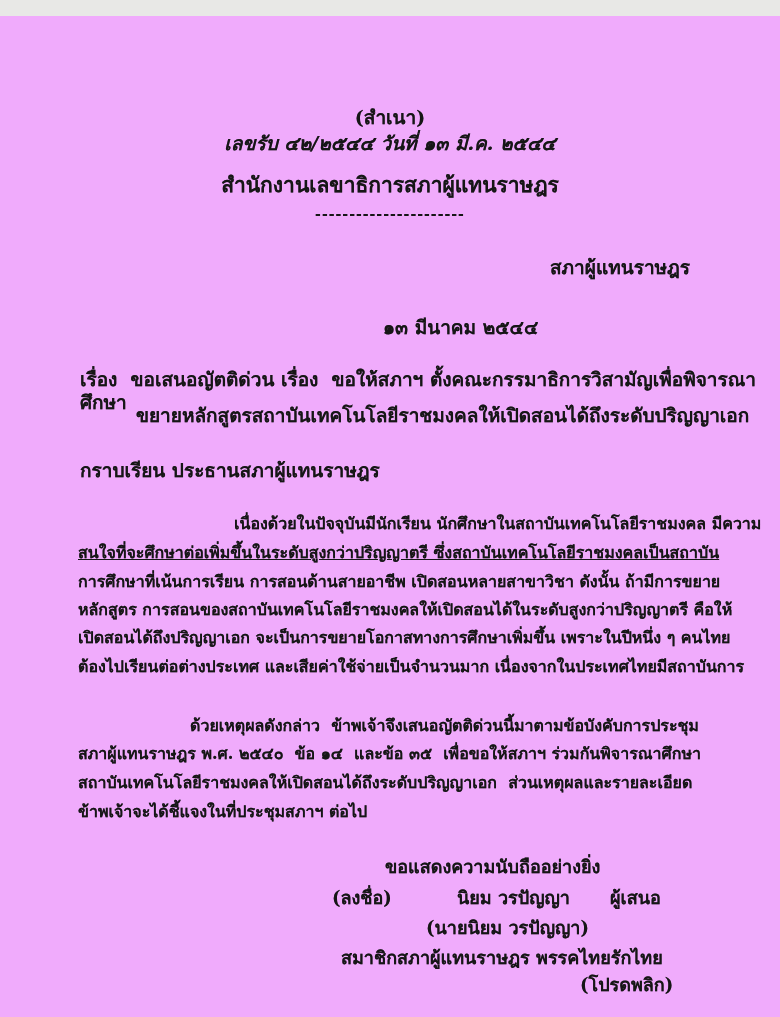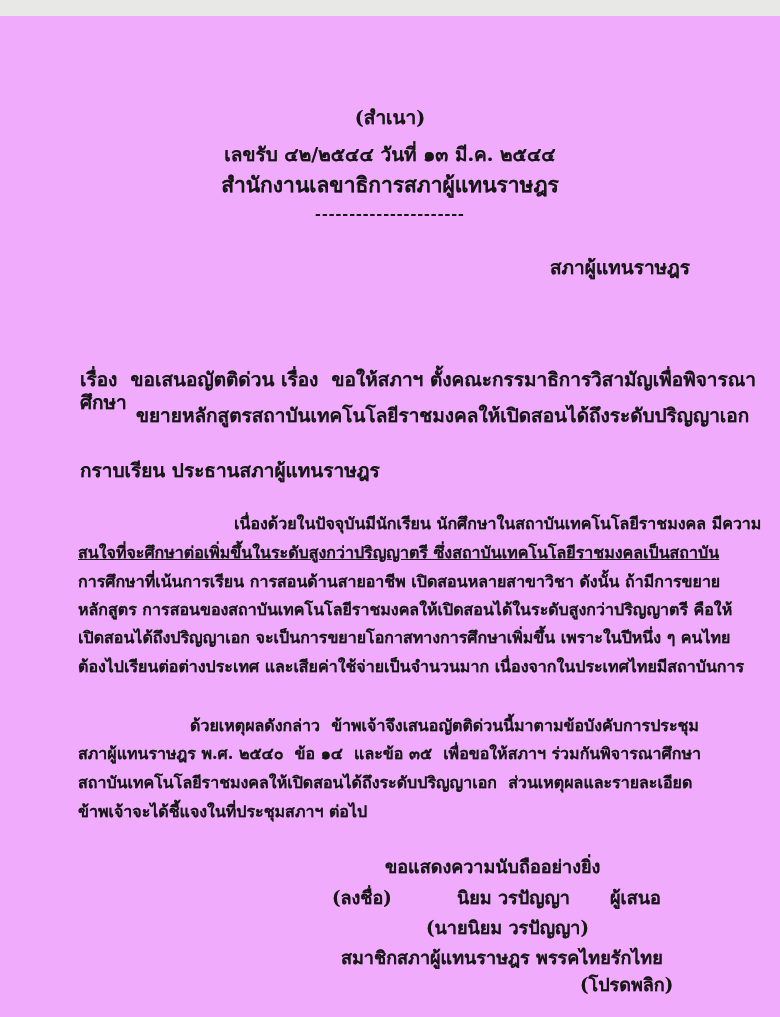--- a/index.html
+++ b/index.html
@@ -54,28 +54,29 @@
     border-radius: 50%;
   }
 </style>
 </head>
 <body>
 
 <div class="page">
 
   <div class="line centered" style="top: 90px;">(สำเนา)</div>
 
-  <div class="line centered" style="top: 127px;">เลขรับ ๔๒/๒๕๔๔ วันที่ ๑๓ มี.ค. ๒๕๔๔</div>
+  <div class="line centered" style="top: 116px; font-style: italic;">เลขรับ ๔๒/๒๕๔๔ วันที่ ๑๓ มี.ค. ๒๕๔๔</div>
 
   <div class="line centered office-name" style="top: 156px;">สำนักงานเลขาธิการสภาผู้แทนราษฎร</div>
 
   <div class="line centered divider" style="top: 190px;">----------------------</div>
 
   <div class="line" style="left: 550px; top: 240px;">สภาผู้แทนราษฎร</div>
 
+  <div class="line" style="left: 383px; top: 300px;">๑๓ มีนาคม ๒๕๔๔</div>
 
   <div class="line" style="left: 136px; top: 388px;">ขยายหลักสูตรสถาบันเทคโนโลยีราชมงคลให้เปิดสอนได้ถึงระดับปริญญาเอก</div>
   <div class="line" style="left: 80px; top: 352px;">เรื่อง  ขอเสนอญัตติด่วน เรื่อง  ขอให้สภาฯ ตั้งคณะกรรมาธิการวิสามัญเพื่อพิจารณาศึกษา</div>
 
   <div class="line" style="left: 80px; top: 443px;">กราบเรียน ประธานสภาผู้แทนราษฎร</div>
 
   <div class="line body-line" style="left: 234px; top: 498px;">เนื่องด้วยในปัจจุบันมีนักเรียน นักศึกษาในสถาบันเทคโนโลยีราชมงคล มีความ</div>
   <div class="line body-line" style="left: 78px; top: 527px; text-decoration: underline;">สนใจที่จะศึกษาต่อเพิ่มขึ้นในระดับสูงกว่าปริญญาตรี ซึ่งสถาบันเทคโนโลยีราชมงคลเป็นสถาบัน</div>
   <div class="line body-line" style="left: 78px; top: 556px;">การศึกษาที่เน้นการเรียน การสอนด้านสายอาชีพ เปิดสอนหลายสาขาวิชา ดังนั้น ถ้ามีการขยาย</div>
   <div class="line body-line" style="left: 78px; top: 584px; text-align: right;">หลักสูตร การสอนของสถาบันเทคโนโลยีราชมงคลให้เปิดสอนได้ในระดับสูงกว่าปริญญาตรี คือให้</div>

